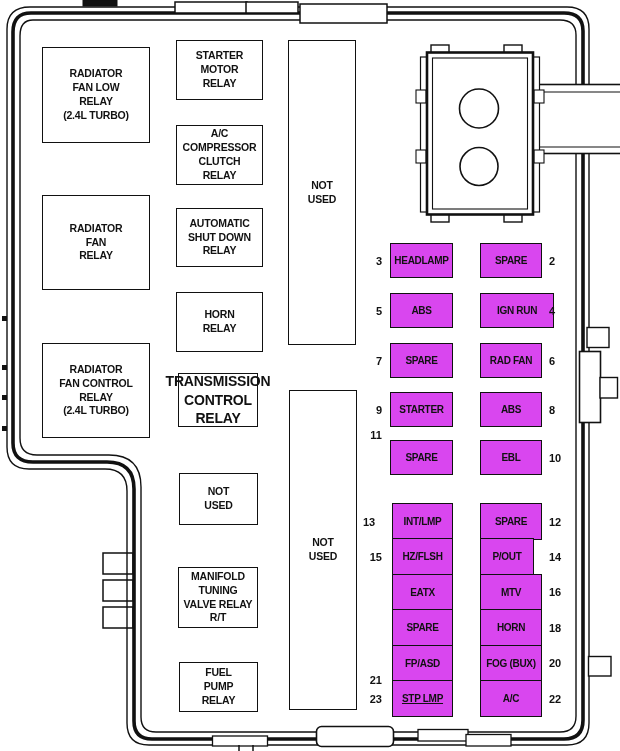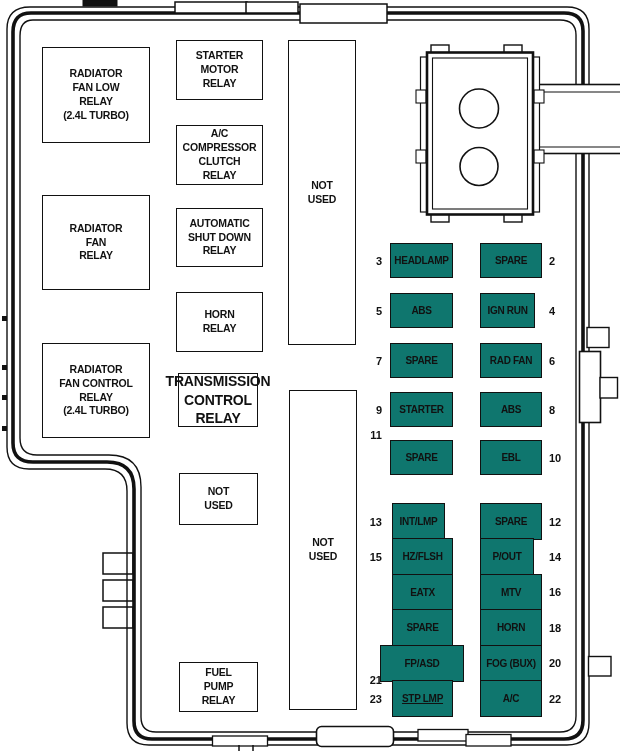--- a/index.html
+++ b/index.html
@@ -11,21 +11,21 @@
   .relay{
     position:absolute;box-sizing:border-box;z-index:1;
     border:1.8px solid #111;background:#fff;
     display:flex;align-items:center;justify-content:center;
     text-align:center;font-weight:700;font-size:10.5px;line-height:1.32;
     white-space:pre-line;color:#111;letter-spacing:-0.2px;
   }
   .relay.small-text{font-size:14px;}
   .fuse-cell{
     position:absolute;box-sizing:border-box;z-index:1;
-    border:1.7px solid #111;background:#0f766e;
+    border:1.7px solid #111;background:#d946ef;
     display:flex;align-items:center;justify-content:center;
     font-weight:700;font-size:10px;color:#111;letter-spacing:-0.3px;white-space:nowrap;
   }
   .fuse-num{
     position:absolute;z-index:1;width:26px;height:14px;line-height:14px;
     font-weight:700;font-size:11px;color:#111;
   }
   .num-left{text-align:right;}
   .num-right{text-align:left;}
 </style>
@@ -123,67 +123,71 @@
 RELAY</div>
   <div class="relay" style="left:42px;top:343px;width:108px;height:95px;">RADIATOR
 FAN CONTROL
 RELAY
 (2.4L TURBO)</div>
   <div class="relay small-text" style="left:178px;top:373px;width:80px;height:54px;">TRANSMISSION
 CONTROL
 RELAY</div>
   <div class="relay" style="left:179px;top:473px;width:79px;height:52px;">NOT
 USED</div>
+  <div class="relay" style="left:178px;top:567px;width:80px;height:61px;">MANIFOLD
+TUNING
+VALVE RELAY
+R/T</div>
   <div class="relay" style="left:179px;top:662px;width:79px;height:50px;">FUEL
 PUMP
 RELAY</div>
   <div class="relay" style="left:288px;top:40px;width:68px;height:305px;">NOT
 USED</div>
   <div class="relay" style="left:289px;top:390px;width:68px;height:320px;">NOT
 USED</div>
 
   <div id="fuse-layer">
       <div class="fuse-num num-left" style="left:356px;top:253.5px;">3</div>
       <div class="fuse-cell" style="left:390px;top:243px;width:63px;height:35px;">HEADLAMP</div>
       <div class="fuse-cell" style="left:480px;top:243px;width:62px;height:35px;">SPARE</div>
       <div class="fuse-num num-right" style="left:549px;top:253.5px;">2</div>
       <div class="fuse-num num-left" style="left:356px;top:303.5px;">5</div>
       <div class="fuse-cell" style="left:390px;top:293px;width:63px;height:35px;">ABS</div>
-      <div class="fuse-cell" style="left:480px;top:293px;width:55px;height:35px;">IGN RUN</div>
+      <div class="fuse-cell" style="left:480px;top:293px;width:74px;height:35px;">IGN RUN</div>
       <div class="fuse-num num-right" style="left:549px;top:303.5px;">4</div>
       <div class="fuse-num num-left" style="left:356px;top:353.5px;">7</div>
       <div class="fuse-cell" style="left:390px;top:343px;width:63px;height:35px;">SPARE</div>
       <div class="fuse-cell" style="left:480px;top:343px;width:62px;height:35px;">RAD FAN</div>
       <div class="fuse-num num-right" style="left:549px;top:353.5px;">6</div>
       <div class="fuse-num num-left" style="left:356px;top:402.5px;">9</div>
       <div class="fuse-cell" style="left:390px;top:392px;width:63px;height:35px;">STARTER</div>
       <div class="fuse-cell" style="left:480px;top:392px;width:62px;height:35px;">ABS</div>
       <div class="fuse-num num-right" style="left:549px;top:402.5px;">8</div>
       <div class="fuse-num num-left" style="left:356px;top:428px;">11</div>
       <div class="fuse-cell" style="left:390px;top:440px;width:63px;height:35px;">SPARE</div>
       <div class="fuse-cell" style="left:480px;top:440px;width:62px;height:35px;">EBL</div>
       <div class="fuse-num num-right" style="left:549px;top:450.5px;">10</div>
-      <div class="fuse-num num-left" style="left:356px;top:514.5px;">13</div>
-      <div class="fuse-cell" style="left:392px;top:503px;width:53px;height:37px;">INT/LMP</div>
+      <div class="fuse-num num-left" style="left:356px;top:514.5px;text-align:center;">13</div>
+      <div class="fuse-cell" style="left:392px;top:503px;width:61px;height:37px;">INT/LMP</div>
       <div class="fuse-cell" style="left:480px;top:503px;width:62px;height:37px;">SPARE</div>
       <div class="fuse-num num-right" style="left:549px;top:514.5px;">12</div>
       <div class="fuse-num num-left" style="left:356px;top:549.9px;">15</div>
       <div class="fuse-cell" style="left:392px;top:538.4px;width:61px;height:37px;">HZ/FLSH</div>
       <div class="fuse-cell" style="left:480px;top:538.4px;width:54px;height:37px;">P/OUT</div>
       <div class="fuse-num num-right" style="left:549px;top:549.9px;">14</div>
       <div class="fuse-num num-left" style="left:356px;top:585.3px;margin-left:44px;">17</div>
       <div class="fuse-cell" style="left:392px;top:573.8px;width:61px;height:37px;">EATX</div>
       <div class="fuse-cell" style="left:480px;top:573.8px;width:62px;height:37px;">MTV</div>
       <div class="fuse-num num-right" style="left:549px;top:585.3px;">16</div>
       <div class="fuse-num num-left" style="left:356px;top:620.7px;margin-left:37px;">19</div>
       <div class="fuse-cell" style="left:392px;top:609.2px;width:61px;height:37px;">SPARE</div>
       <div class="fuse-cell" style="left:480px;top:609.2px;width:62px;height:37px;">HORN</div>
       <div class="fuse-num num-right" style="left:549px;top:620.7px;">18</div>
       <div class="fuse-num num-left" style="left:356px;top:673px;">21</div>
-      <div class="fuse-cell" style="left:380px;top:644.6px;width:84px;height:37px;">FP/ASD</div>
+      <div class="fuse-cell" style="left:392px;top:644.6px;width:61px;height:37px;">FP/ASD</div>
       <div class="fuse-cell" style="left:480px;top:644.6px;width:62px;height:37px;">FOG (BUX)</div>
       <div class="fuse-num num-right" style="left:549px;top:656.1px;">20</div>
       <div class="fuse-num num-left" style="left:356px;top:691.5px;">23</div>
       <div class="fuse-cell" style="left:392px;top:680px;width:61px;height:37px;text-decoration:underline;">STP LMP</div>
       <div class="fuse-cell" style="left:480px;top:680px;width:62px;height:37px;">A/C</div>
       <div class="fuse-num num-right" style="left:549px;top:691.5px;">22</div>
     </div>
 
 </div>
 

